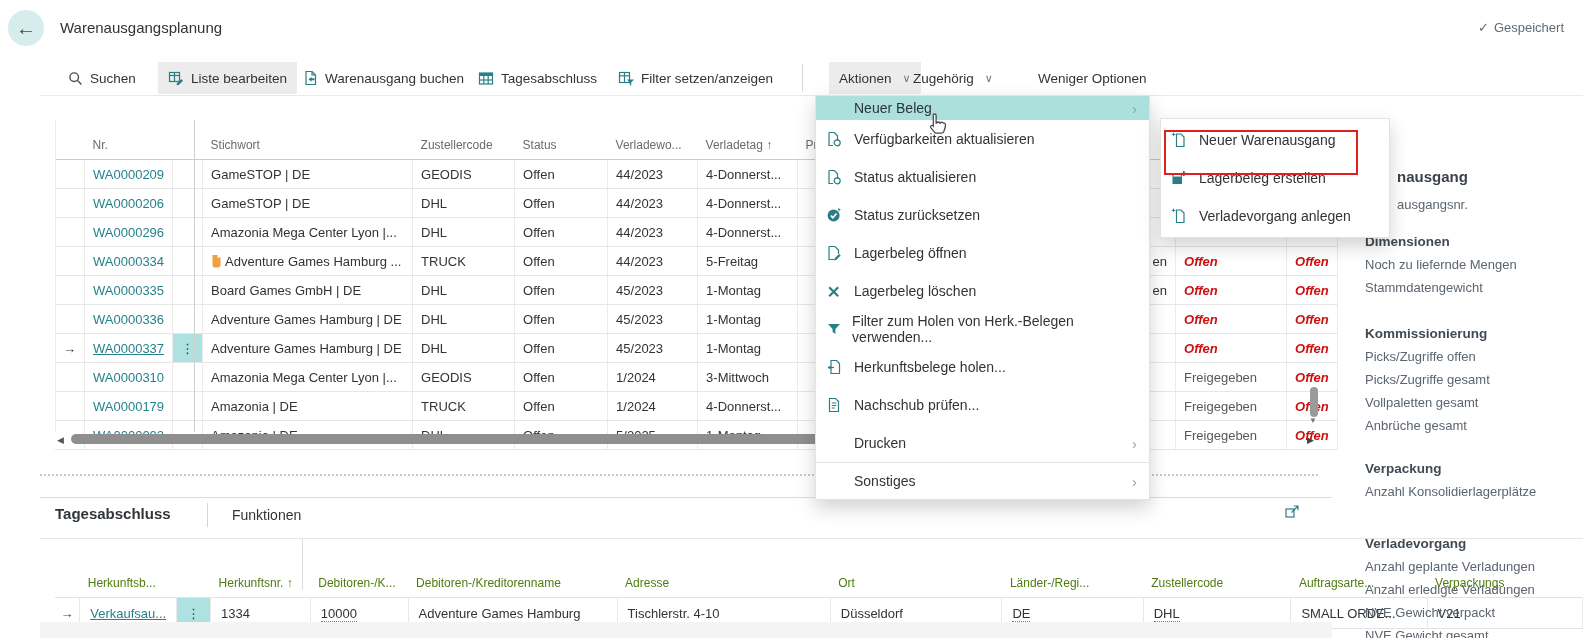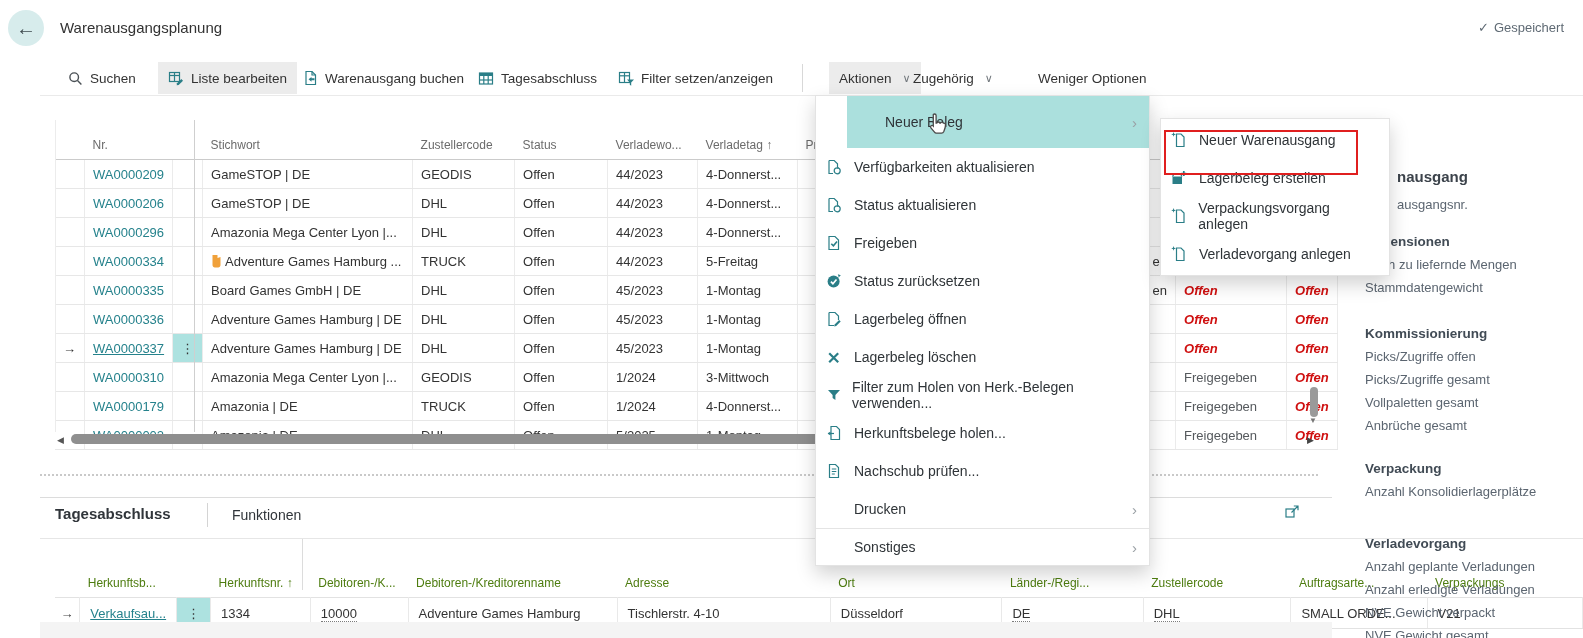--- a/index.html
+++ b/index.html
@@ -80,21 +80,21 @@
   .fb-sub{position:absolute;left:1397px;top:197px;font-size:13px;color:#5b6570;}
   .fb-g{position:absolute;left:1365px;width:215px;font-size:13px;color:#5b6570;line-height:23px;}
   .fb-g .gt{font-weight:bold;color:#414b55;font-size:13.5px;}
   .fb-g div{white-space:nowrap;}
 
   
   .menu{position:absolute;left:815px;top:95px;width:333px;background:#fff;z-index:20;
         border:1px solid #e3e3e3;box-shadow:0 8px 18px rgba(0,0,0,.18);}
   .menu-item{height:38px;display:flex;align-items:center;padding:0 12px 0 10px;font-size:14px;
              color:#2f3438;cursor:pointer;}
-  .menu-item.hl{height:52px;background:#abe0dd;margin-left:31px;}
+  .menu-item.hl{height:24px;background:#abe0dd;}
   .mi-icon{width:28px;display:flex;align-items:center;}
   .chev{margin-left:auto;color:#9aa0a5;font-size:15px;}
   .menu-sep{border-top:1px solid #e4e4e4;}
 
   
   .submenu{position:absolute;left:1160px;top:90px;width:228px;background:#fff;z-index:22;
            border:1px solid #e3e3e3;box-shadow:0 8px 18px rgba(0,0,0,.18);padding:2px 0;margin-top:28px;}
   .sub-item{height:38px;display:flex;align-items:center;padding:0 10px;font-size:14px;color:#2f3438;cursor:pointer;}
   .sub-item .mi-icon{width:28px;}
   .redbox{position:absolute;left:1164px;top:130px;width:190px;height:41px;border:2px solid #e01f1f;z-index:24;pointer-events:none;}
@@ -465,29 +465,20 @@
             <path class="s" d="M3 1.5h5.2l3.3 3.3V8M3 1.5v13h4"></path>
             <circle class="s" cx="11.2" cy="11.8" r="3"></circle>
             <path class="f" d="M11.2 7.6l1.8 1.2-1.8 1.2z"></path>
           </svg>
         </span>
       <span>Status aktualisieren</span>
     </div>
     <div class="menu-item">
       <span class="mi-icon">
           <svg width="16" height="16" viewBox="0 0 16 16">
-            <path class="s" d="M3 1.5h6l3.5 3.5v9.5H3z"></path>
-            <path d="M5.3 8.7l2.1 2.1 3.6-4.3" fill="none" stroke="#2a7e87" stroke-width="1.6"></path>
-          </svg>
-        </span>
-      <span>Freigeben</span>
-    </div>
-    <div class="menu-item">
-      <span class="mi-icon">
-          <svg width="16" height="16" viewBox="0 0 16 16">
             <circle class="f" cx="7.6" cy="8.6" r="6"></circle>
             <path d="M4.9 8.7l2 2 3.6-4.2" fill="none" stroke="#fff" stroke-width="1.7"></path>
             <path class="f" d="M11.8 1.2l3 1-2 2z"></path>
           </svg>
         </span>
       <span>Status zurücksetzen</span>
     </div>
     <div class="menu-item">
       <span class="mi-icon">
           <svg width="16" height="16" viewBox="0 0 16 16">
@@ -565,29 +556,20 @@
         </span>
       <span>Lagerbeleg erstellen</span>
     </div>
     <div class="sub-item">
       <span class="mi-icon">
           <svg width="16" height="16" viewBox="0 0 16 16">
             <path class="s" d="M5.5 2h4.5l3 3v9.5H5.5z"></path>
             <path class="f" d="M2.6 0l.6 1.8L5 2.4l-1.8.6L2.6 4.8 2 3 .2 2.4 2 1.8z"></path>
           </svg>
         </span>
-      <span>Verpackungsvorgang anlegen</span>
-    </div>
-    <div class="sub-item">
-      <span class="mi-icon">
-          <svg width="16" height="16" viewBox="0 0 16 16">
-            <path class="s" d="M5.5 2h4.5l3 3v9.5H5.5z"></path>
-            <path class="f" d="M2.6 0l.6 1.8L5 2.4l-1.8.6L2.6 4.8 2 3 .2 2.4 2 1.8z"></path>
-          </svg>
-        </span>
       <span>Verladevorgang anlegen</span>
     </div>
   </div>
   <div class="redbox"></div>
 
   <div class="cursor">
     <svg width="24" height="28" viewBox="0 0 24 28">
         <path d="M9.5 2c.9 0 1.6.7 1.6 1.6V11h.7c.2-.6.8-1 1.5-1 .7 0 1.3.4 1.5 1h.7c.2-.5.8-.9 1.4-.9.7 0 1.3.5 1.5 1.1h.5c.9 0 1.6.7 1.6 1.6 0 3.2-1 4.8-1.7 6.7-.4 1-1.2 1.6-2.3 1.6h-5.2c-.7 0-1.4-.3-1.8-.9l-3.6-4.4c-.5-.6-.4-1.6.2-2.1.6-.5 1.4-.4 1.9.1l.3.3V3.6C7.9 2.7 8.6 2 9.5 2z" fill="#fff" stroke="#4a4a4a" stroke-width="1.3"></path>
       </svg>
   </div>

